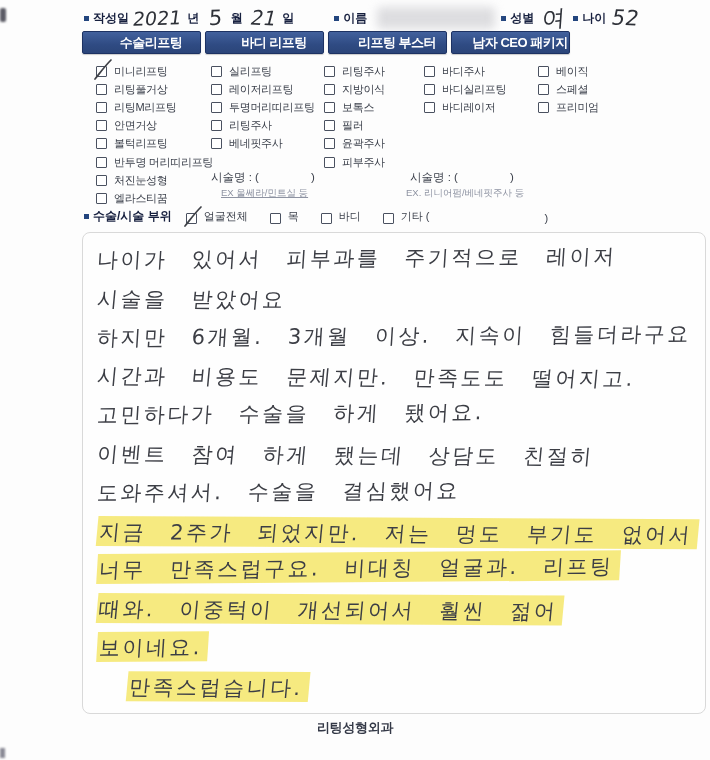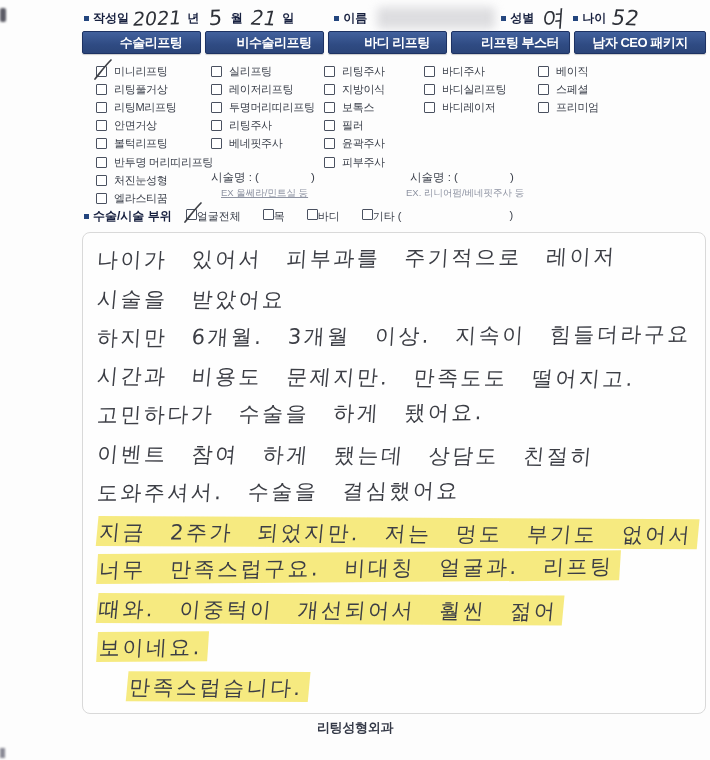--- a/index.html
+++ b/index.html
@@ -51,21 +51,21 @@
   .proc-b { left:320px; top:110px; }
   .proc-gap { display:inline-block; width:52px; }
   .proc-ex { position:absolute; font-size:9.5px; color:#8e93a2; white-space:nowrap; }
   .proc-ex-a { left:131px; top:127px;text-decoration:underline; }
   .proc-ex-b { left:316px; top:127px; }
 
   
   .area { position:absolute; left:84px; top:207px; display:flex; align-items:center; height:18px; }
   .area-title { font-size:12px; font-weight:bold; color:#17203f; white-space:nowrap; margin-right:14px; }
   .area-opts { display:flex; align-items:center; }
-  .area-opt { display:flex; align-items:flex-start; margin-right:22px; }
+  .area-opt { display:flex; align-items:flex-end; gap:7px; margin-right:22px; }
   .opt-label { font-size:11px; color:#3a3f4a; white-space:nowrap; }
   .opt-suffix { display:inline-block; margin-left:108px; font-size:11px; color:#3a3f4a; }
 
   
   .review-box { position:absolute; left:82px; top:232px; width:624px; height:482px;
                 border:1px solid #d9d9d9; border-radius:8px; background:#fefefe;
                 padding:8px 12px 4px 14px; overflow:hidden; }
   .hw-line { height:38.8px; line-height:38px; font-size:21px; color:#3c3e45; white-space:nowrap;
              letter-spacing:2.5px; word-spacing:15px; font-family:"DejaVu Sans",sans-serif; }
   .hw-line:nth-child(odd)  { transform:rotate(-0.4deg) skewX(-4deg); transform-origin:left center; }
@@ -110,21 +110,20 @@
     <span class="age-group">
       <span class="bullet"></span>
       <span class="meta-label">나이</span>
       <span class="hand hw-age">52</span>
     </span>
   </div>
 
   <div class="tabs">
     <div class="tab">수술리프팅</div>
 
-    <div class="tab">비수술리프팅</div>
 
     <div class="tab">바디 리프팅</div>
 
     <div class="tab">리프팅 부스터</div>
 
     <div class="tab">남자 CEO 패키지</div>
   </div>
 
   <div class="grid">
     <div class="col col-0">

